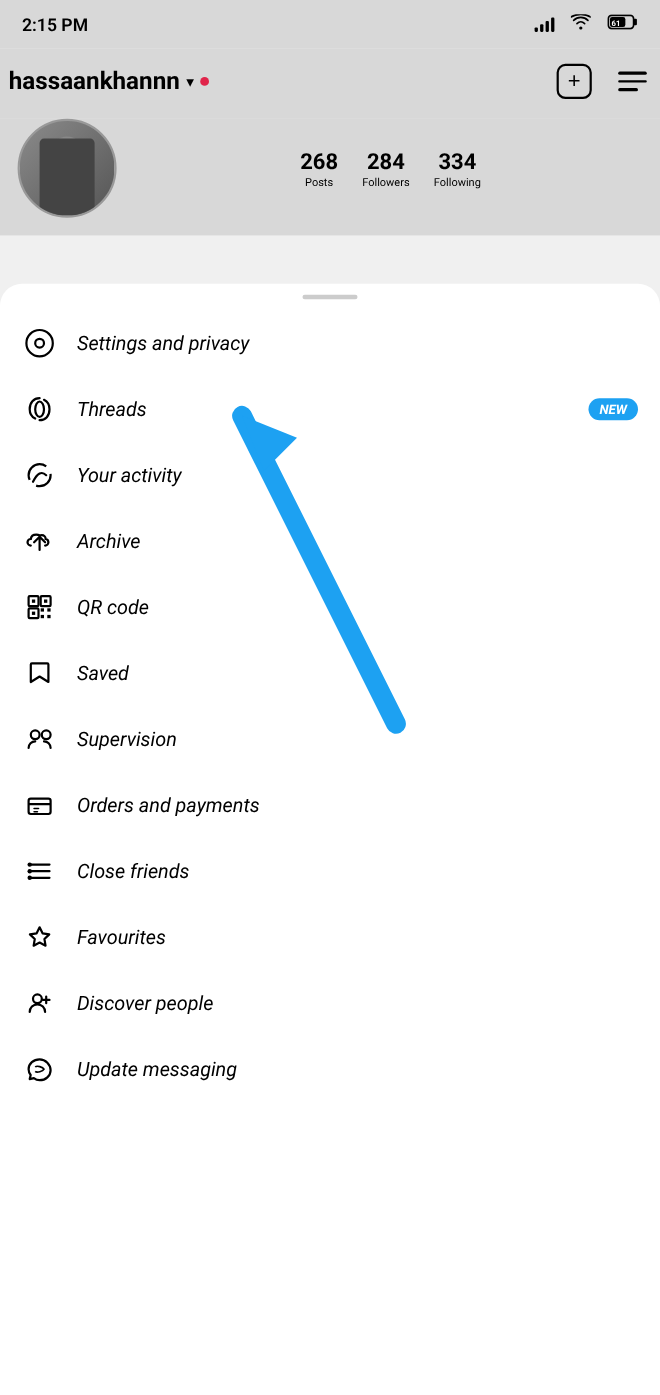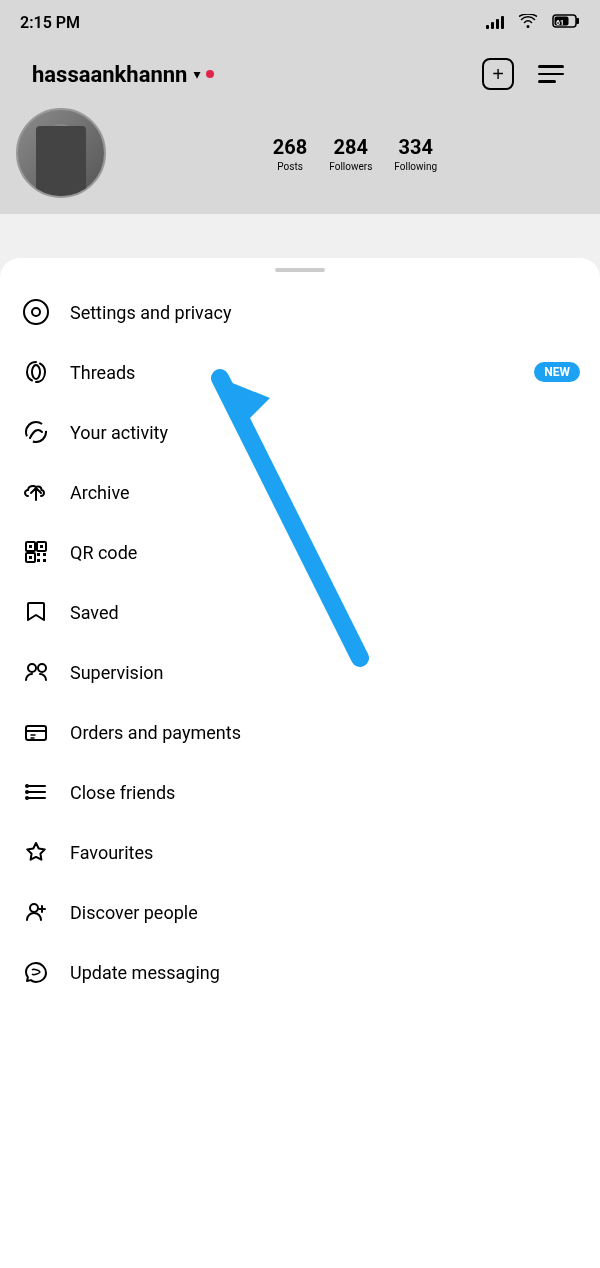--- a/index.html
+++ b/index.html
@@ -43,21 +43,21 @@
       border-radius: 1px;
     }
     .wifi-icon, .battery-icon {
       font-size: 13px;
       color: #000;
     }
 
     
     .header {
       background: #d8d8d8;
-      padding: 10px 32px 14px;
+      padding: 10px 8px 14px;
       display: flex;
       align-items: center;
       justify-content: space-between;
     }
     .username-row {
       display: flex;
       align-items: center;
       gap: 6px;
     }
     .username {
@@ -175,20 +175,21 @@
     
     .bottom-sheet {
       position: absolute;
       top: 258px;
       left: 0;
       right: 0;
       bottom: 0;
       background: #fff;
       border-radius: 20px 20px 0 0;
       overflow: hidden;
+      font-style: italic;
     }
     .sheet-handle-bar {
       display: flex;
       justify-content: center;
       padding: 10px 0 6px;
     }
     .sheet-handle {
       width: 50px;
       height: 4px;
       background: #ccc;

